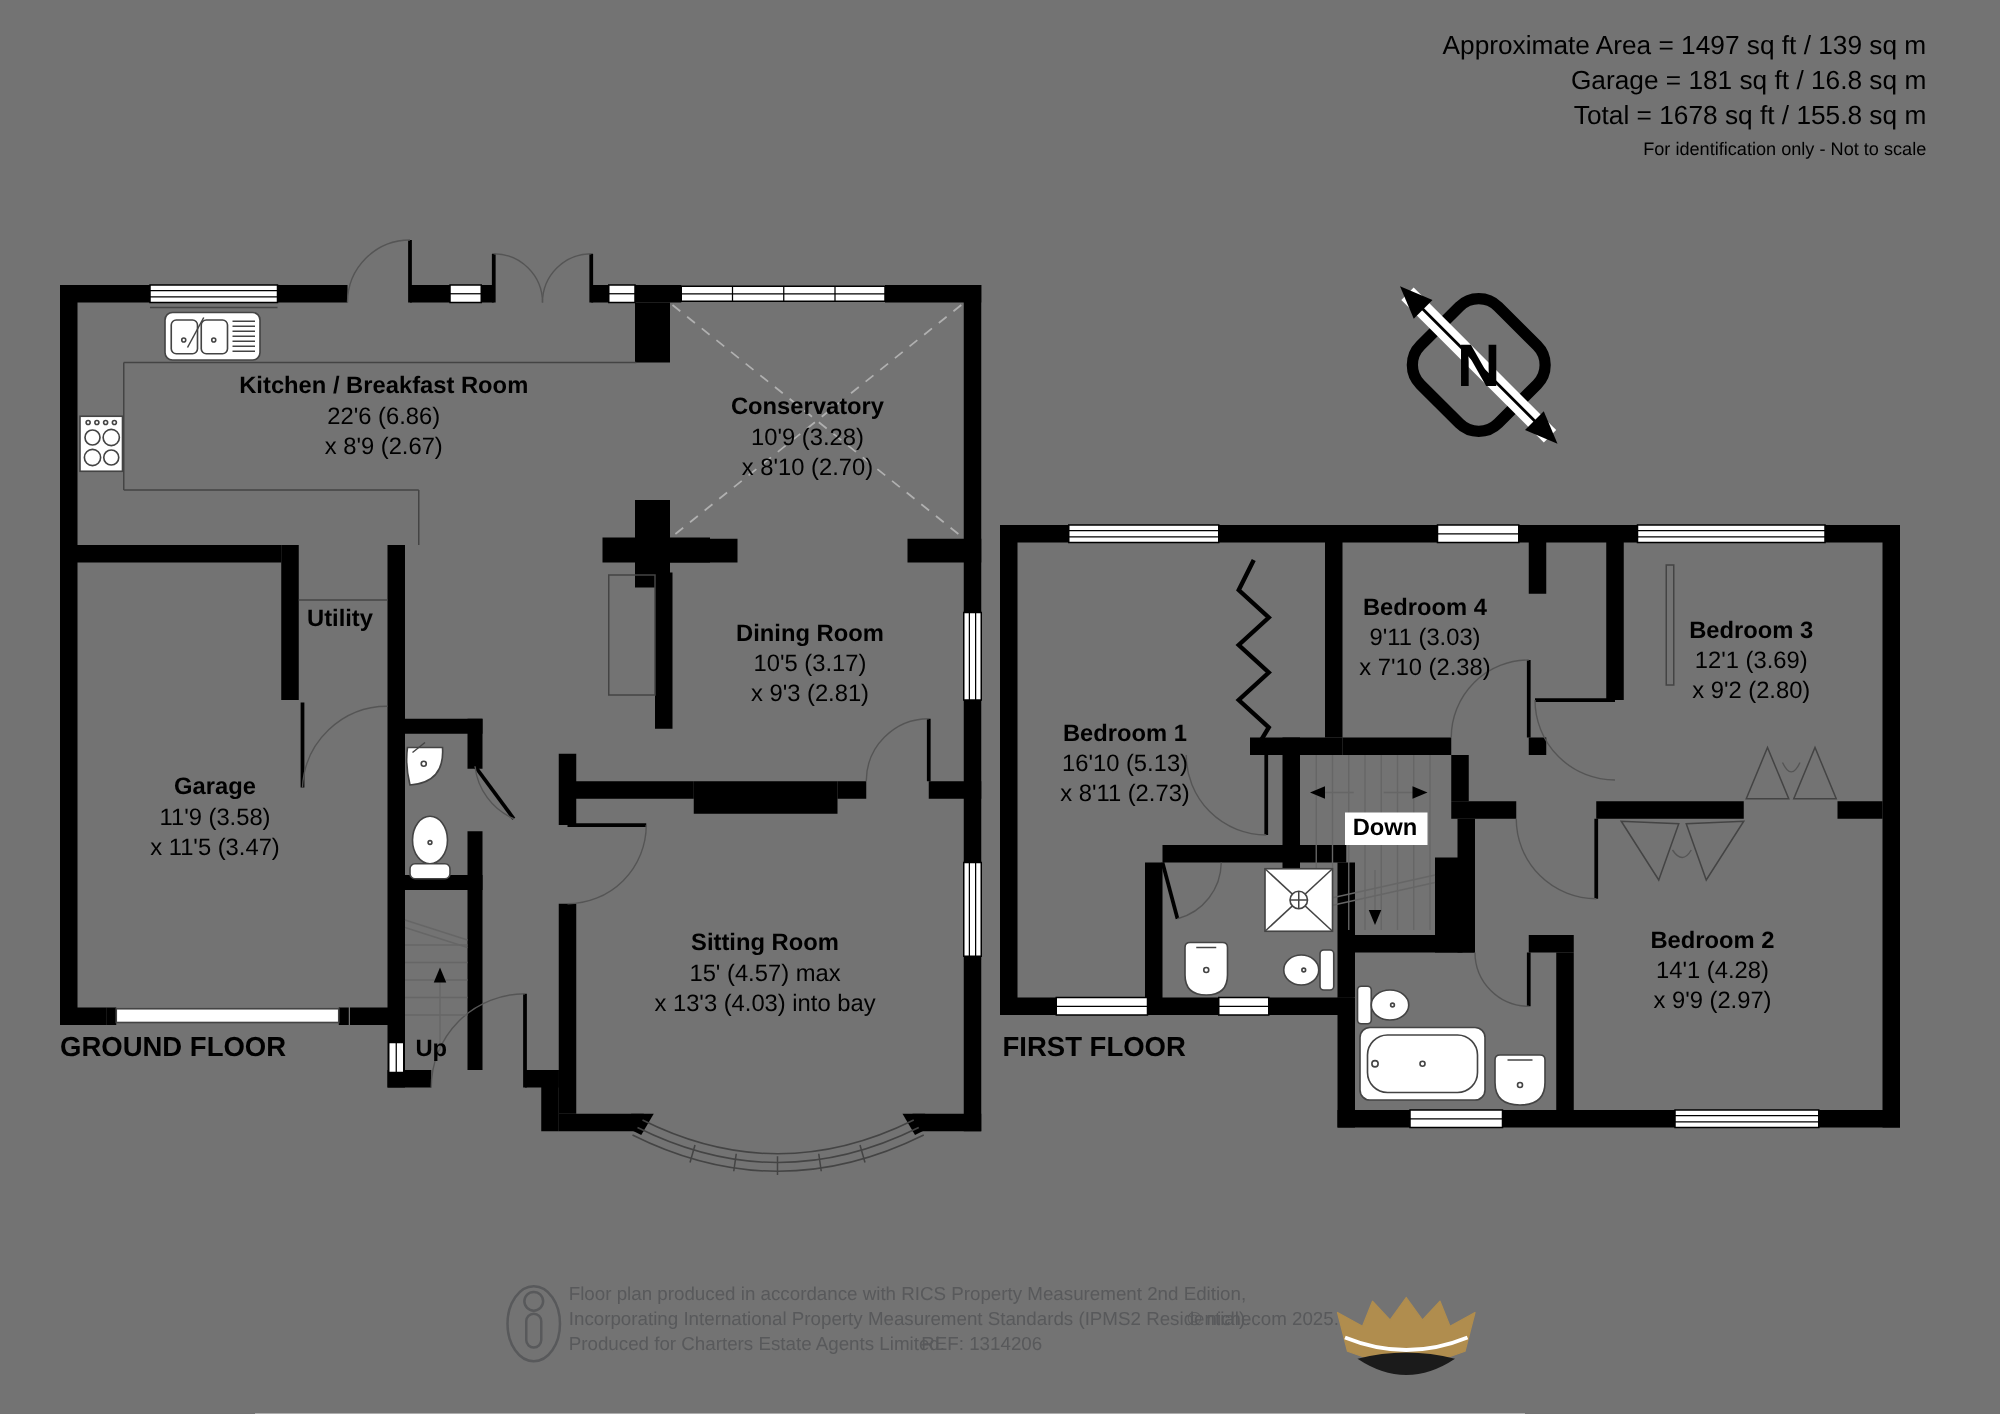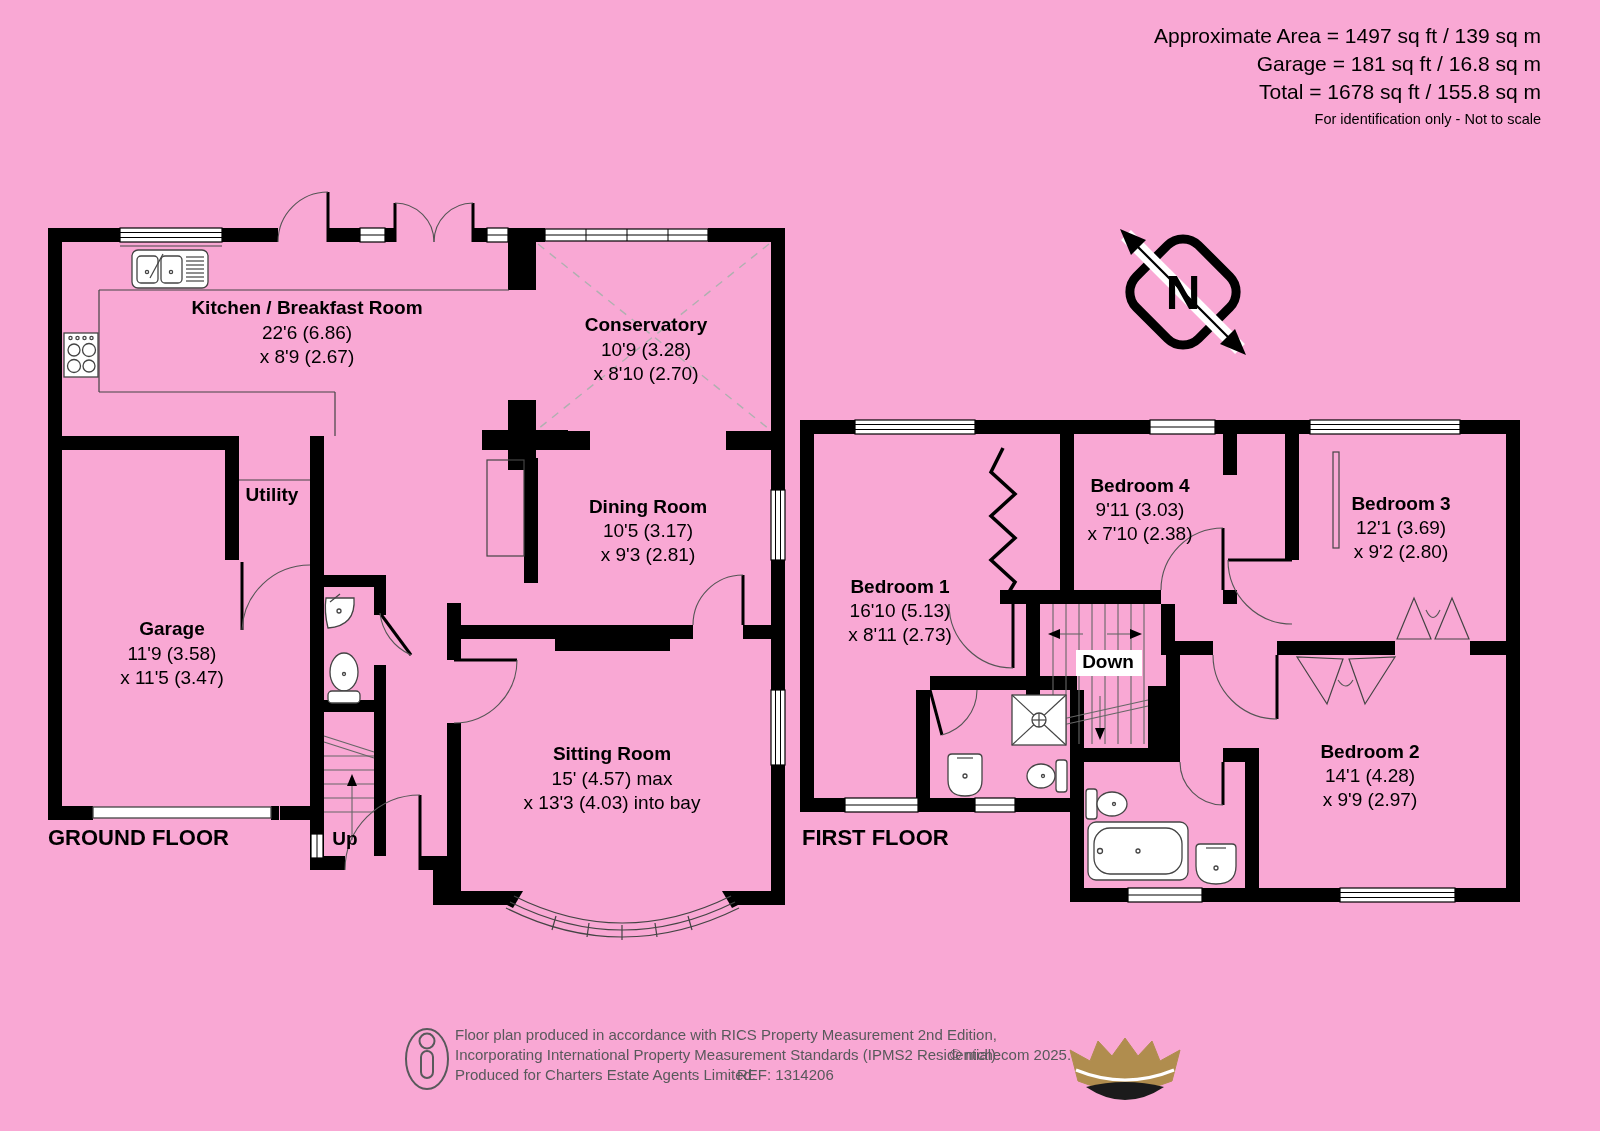--- a/index.html
+++ b/index.html
@@ -1,16 +1,16 @@
 <!DOCTYPE html>
 <html><head>
 <meta charset="utf-8">
 <style>
   html,body{margin:0;padding:0;background:#ffffff;}
-  #page{position:relative;width:1600px;height:1131px;background:#f9a8d4;overflow:hidden;}
+  #page{position:relative;width:1600px;height:1131px;background:#737373;overflow:hidden;}
   svg{position:absolute;left:0;top:0;}
   svg text{font-family:"Liberation Sans","DejaVu Sans",sans-serif;fill:#000;}
   .wall{fill:#000;}
   .win{fill:#fff;stroke:#000;stroke-width:1.2;}
   .winline{stroke:#000;stroke-width:1;}
   .thin{fill:none;stroke:#444;stroke-width:1.2;}
   .fixture{fill:#fff;stroke:#444;stroke-width:1.3;}
   .arc{fill:none;stroke:#555;stroke-width:1.1;}
   .leaf{stroke:#000;stroke-width:3;}
   .tread{stroke:#666;stroke-width:1.1;}

